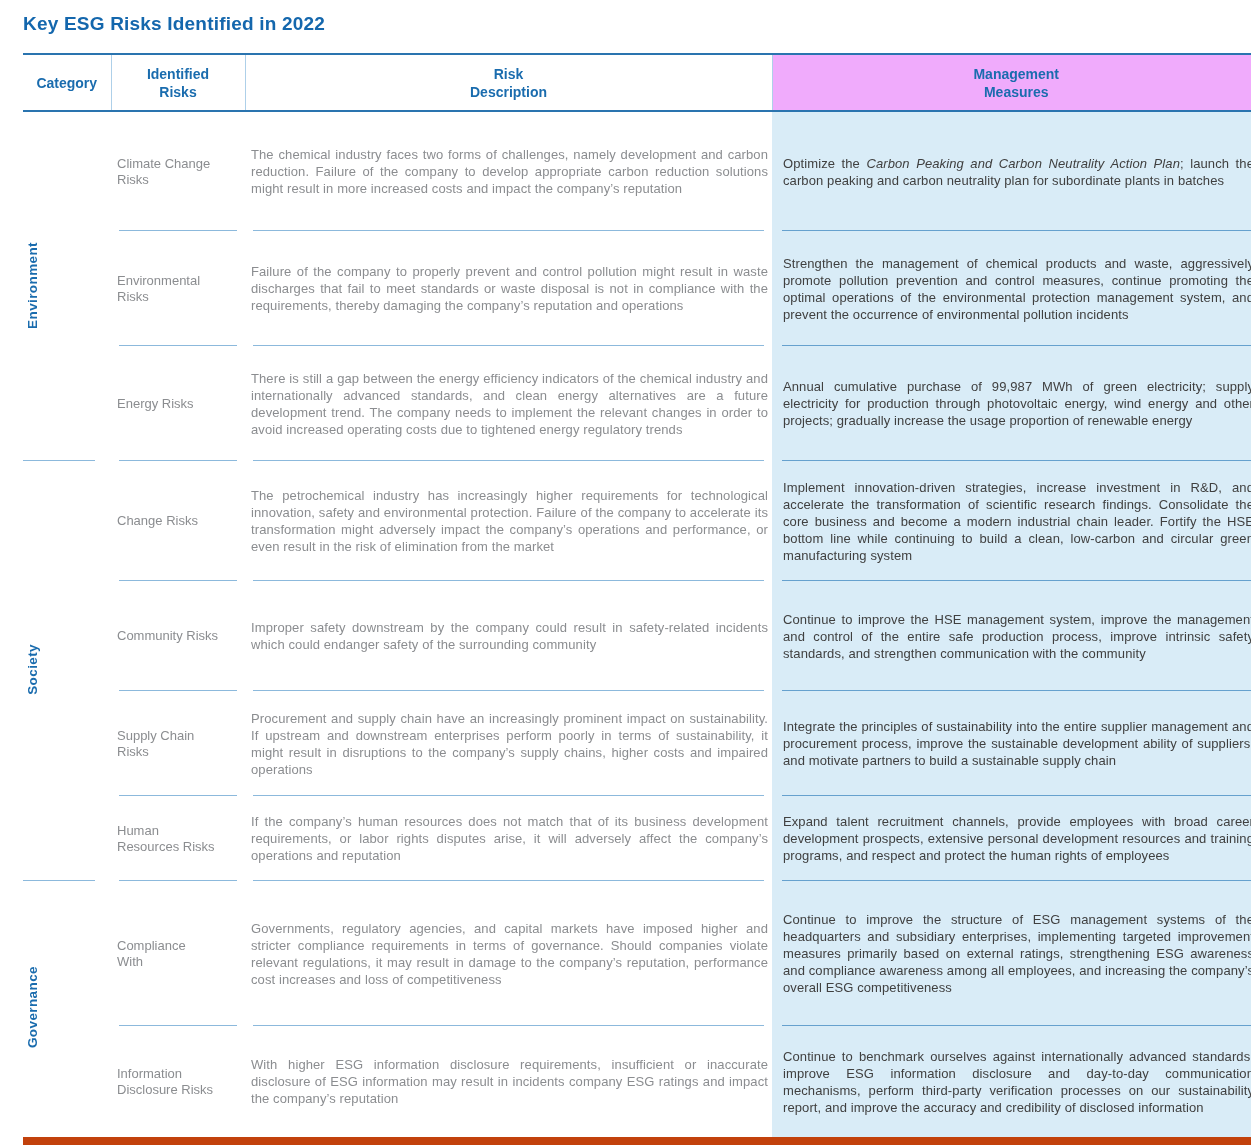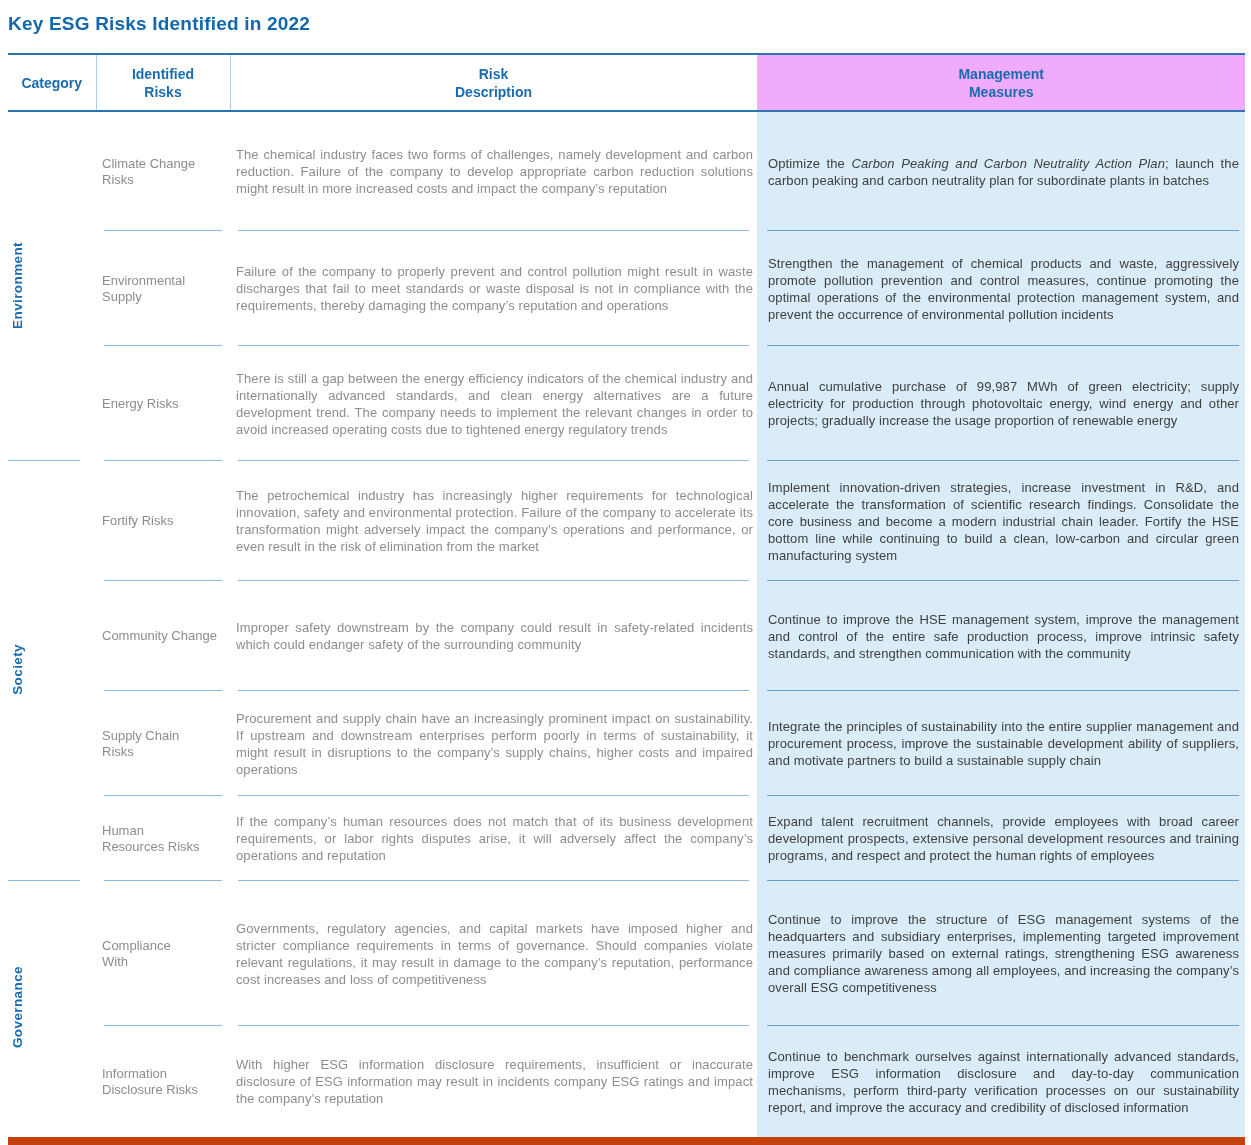--- a/index.html
+++ b/index.html
@@ -3,21 +3,21 @@
 <meta charset="utf-8">
 <style>
   html, body { margin: 0; padding: 0; }
   body {
     width: 1251px;
     height: 1145px;
     background: #ffffff;
     font-family: "Liberation Sans", sans-serif;
     overflow: hidden;
   }
-  .page { padding: 0 6px 0 8px; }
+  .page { padding: 0 6px 0 23px; }
 
   .title {
     color: #1467ad;
     font-size: 19px;
     font-weight: bold;
     letter-spacing: 0.2px;
     margin: 13px 0 18px 0;
   }
 
   table.risk-table {
@@ -139,40 +139,40 @@
         <td class="category gsep" rowspan="3">
           <span class="vtext">Environment</span>
         </td>
         <td class="risk">Climate Change
 Risks</td>
         <td class="desc">The chemical industry faces two forms of challenges, namely development and carbon reduction. Failure of the company to develop appropriate carbon reduction solutions might result in more increased costs and impact the company’s reputation</td>
         <td class="mgmt"><span>Optimize the </span><em>Carbon Peaking and Carbon Neutrality Action Plan</em><span>; launch the carbon peaking and carbon neutrality plan for subordinate plants in batches</span></td>
       </tr>
       <tr class="hsep r1">
         <td class="risk">Environmental
-Supply</td>
+Risks</td>
         <td class="desc">Failure of the company to properly prevent and control pollution might result in waste discharges that fail to meet standards or waste disposal is not in compliance with the requirements, thereby damaging the company’s reputation and operations</td>
         <td class="mgmt">Strengthen the management of chemical products and waste, aggressively promote pollution prevention and control measures, continue promoting the optimal operations of the environmental protection management system, and prevent the occurrence of environmental pollution incidents</td>
       </tr>
       <tr class="hsep r2">
         <td class="risk">Energy Risks</td>
         <td class="desc">There is still a gap between the energy efficiency indicators of the chemical industry and internationally advanced standards, and clean energy alternatives are a future development trend. The company needs to implement the relevant changes in order to avoid increased operating costs due to tightened energy regulatory trends</td>
         <td class="mgmt">Annual cumulative purchase of 99,987 MWh of green electricity; supply electricity for production through photovoltaic energy, wind energy and other projects; gradually increase the usage proportion of renewable energy</td>
       </tr>
 
       <tr class="hsep r3">
         <td class="category gsep" rowspan="4">
           <span class="vtext">Society</span>
         </td>
-        <td class="risk">Fortify Risks</td>
+        <td class="risk">Change Risks</td>
         <td class="desc">The petrochemical industry has increasingly higher requirements for technological innovation, safety and environmental protection. Failure of the company to accelerate its transformation might adversely impact the company’s operations and performance, or even result in the risk of elimination from the market</td>
         <td class="mgmt">Implement innovation-driven strategies, increase investment in R&amp;D, and accelerate the transformation of scientific research findings. Consolidate the core business and become a modern industrial chain leader. Fortify the HSE bottom line while continuing to build a clean, low-carbon and circular green manufacturing system</td>
       </tr>
       <tr class="hsep r4">
-        <td class="risk">Community Change</td>
+        <td class="risk">Community Risks</td>
         <td class="desc">Improper safety downstream by the company could result in safety-related incidents which could endanger safety of the surrounding community</td>
         <td class="mgmt">Continue to improve the HSE management system, improve the management and control of the entire safe production process, improve intrinsic safety standards, and strengthen communication with the community</td>
       </tr>
       <tr class="hsep r5">
         <td class="risk">Supply Chain
 Risks</td>
         <td class="desc">Procurement and supply chain have an increasingly prominent impact on sustainability. If upstream and downstream enterprises perform poorly in terms of sustainability, it might result in disruptions to the company’s supply chains, higher costs and impaired operations</td>
         <td class="mgmt">Integrate the principles of sustainability into the entire supplier management and procurement process, improve the sustainable development ability of suppliers, and motivate partners to build a sustainable supply chain</td>
       </tr>
       <tr class="hsep r6">

